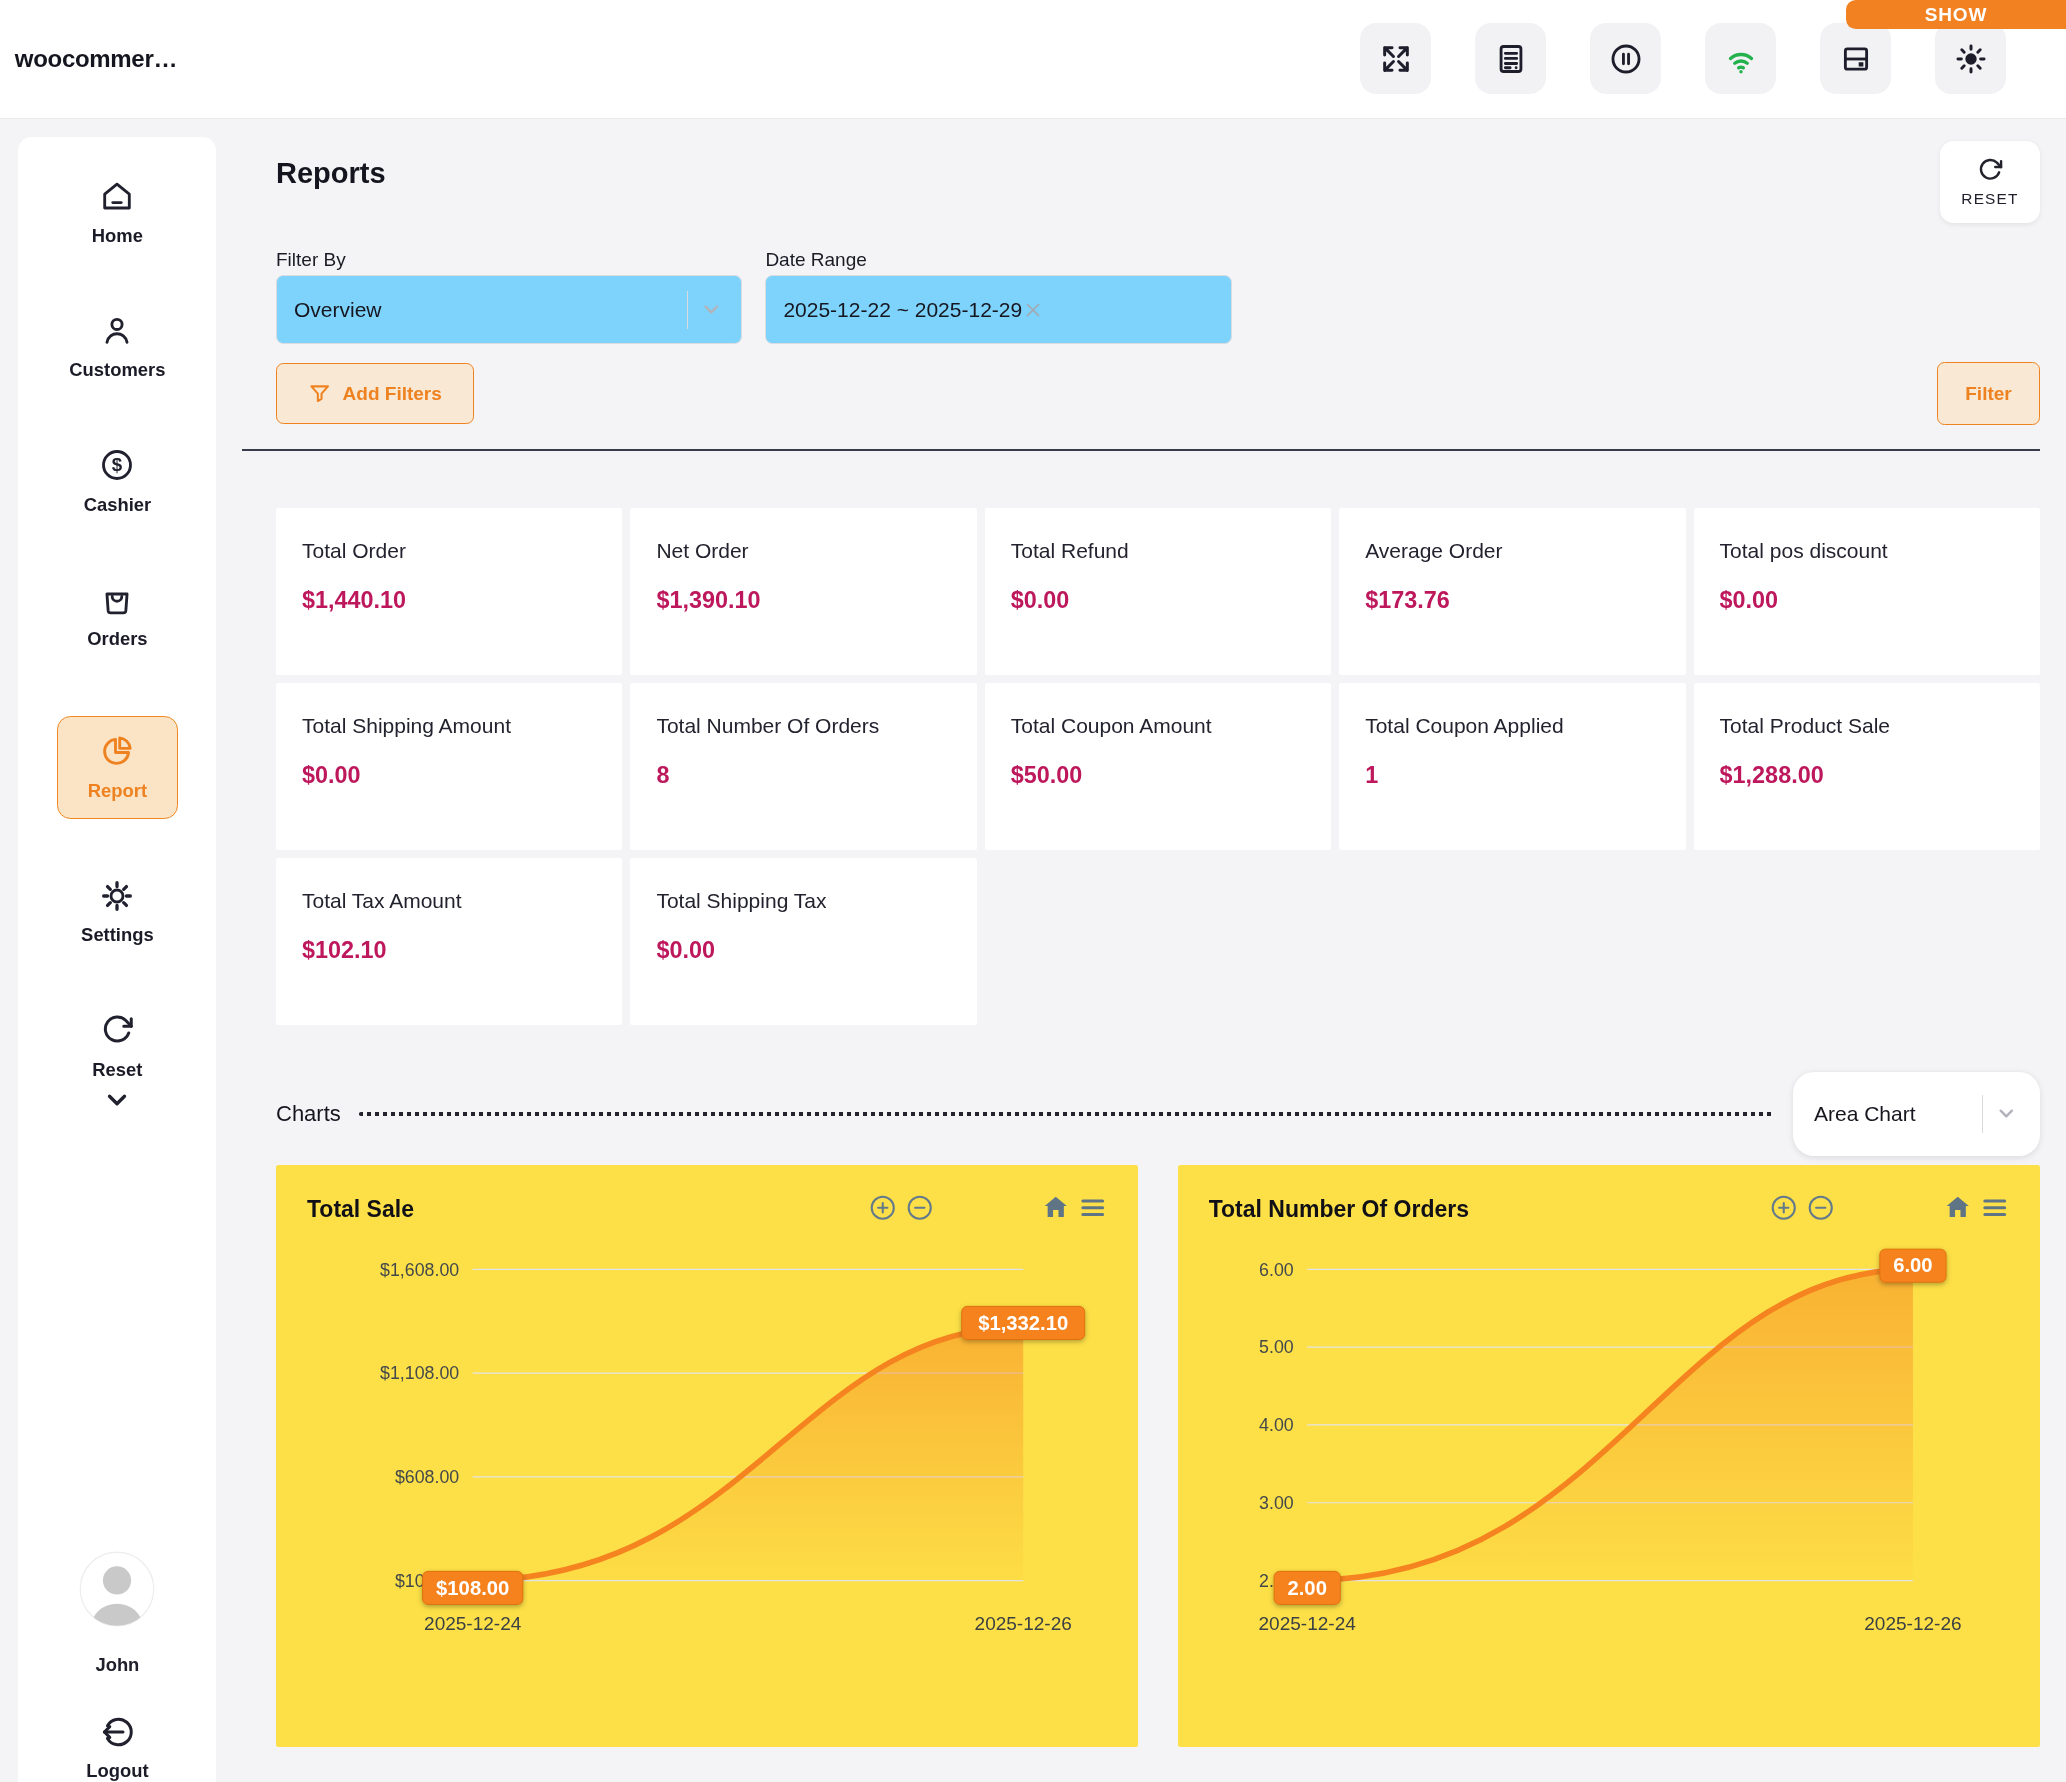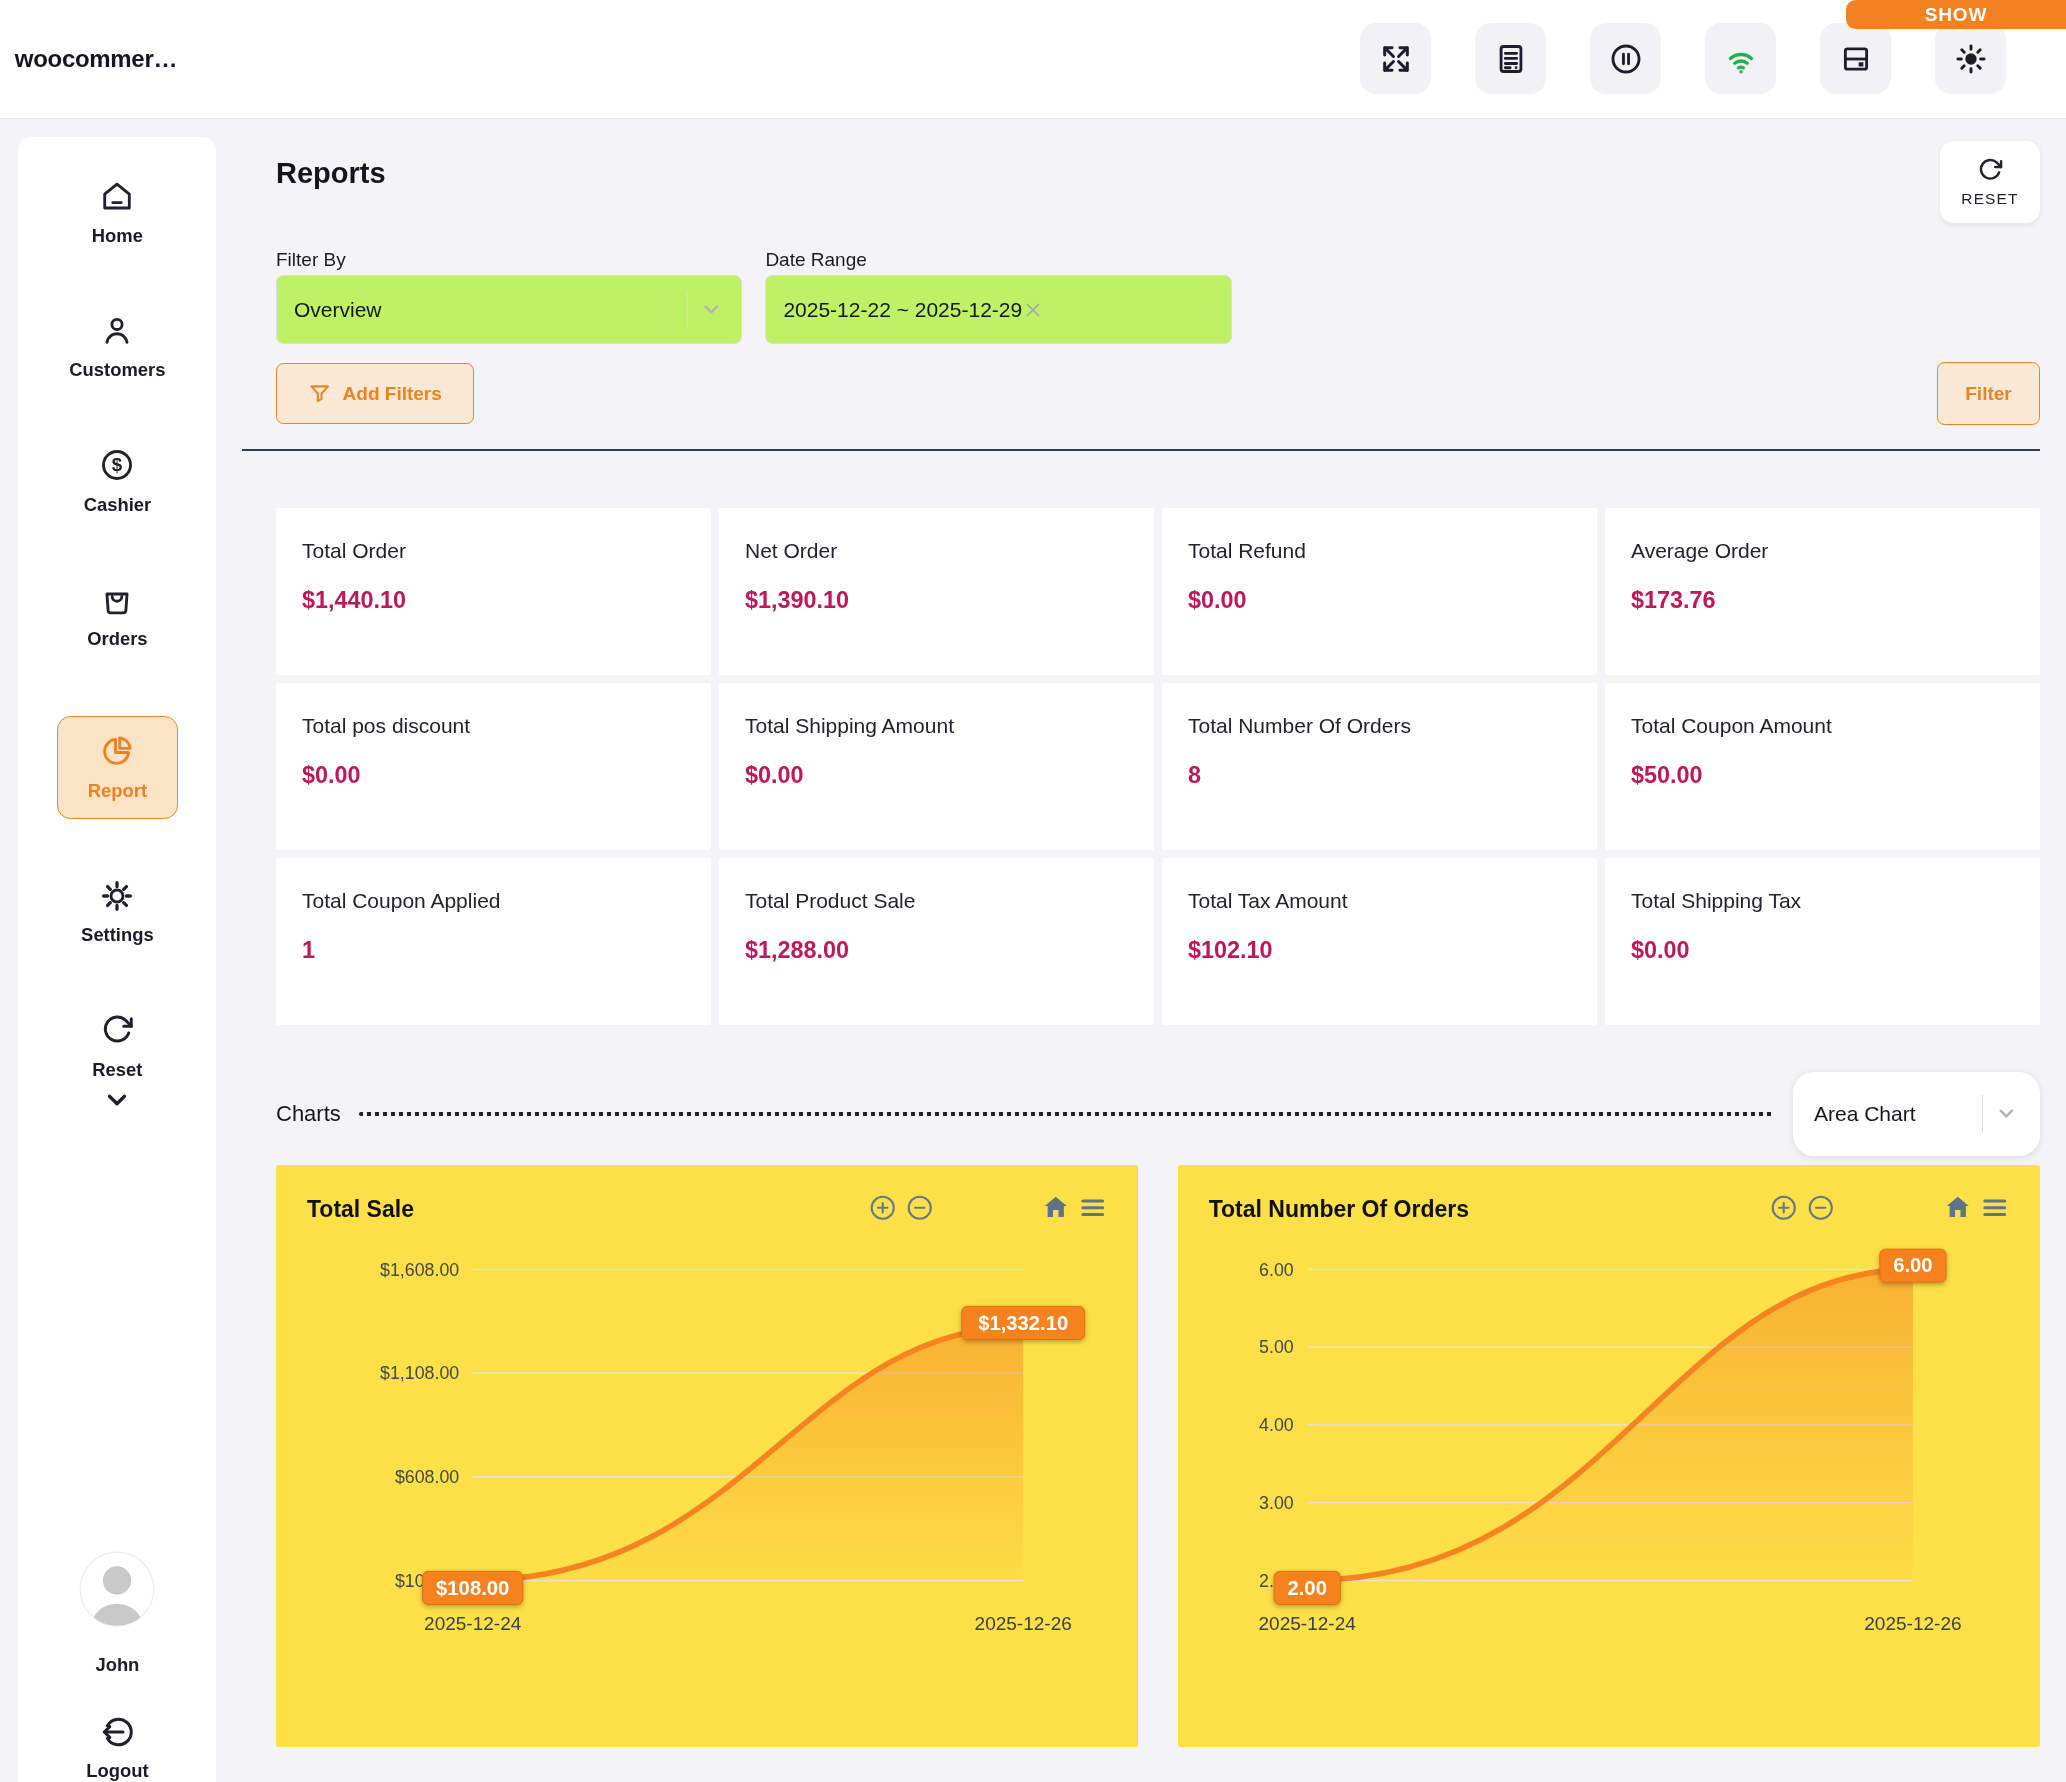--- a/index.html
+++ b/index.html
@@ -75,21 +75,21 @@
     width:100px; height:82px; background:#fff; border:none; border-radius:13.5px;
     display:flex; flex-direction:column; align-items:center; justify-content:center; gap:6.1px;
     box-shadow:0 1.2px 4.9px rgba(20,20,40,0.07); cursor:pointer;
   }
   .reset-btn svg { width:28px; height:28px; }
   .reset-btn span { font-size:15.4px; letter-spacing:1.2px; color:#20202c; font-weight:500; }
 
   .fields-row { display:flex; gap:23.4px; margin-top:26px; }
   .field-label { display:block; font-size:19px; color:#1b1b26; margin-bottom:4px; font-weight:500; }
   .select {
-    background:#bef264; border:1.2px solid #dcdce0; border-radius:7.4px;
+    background:#7dd3fc; border:1.2px solid #dcdce0; border-radius:7.4px;
     display:flex; align-items:center; padding:0 17px; cursor:pointer;
   }
   .filter-select { width:466px; height:69px; }
   .date-select  { width:467px; height:69px; }
   .select-value { font-size:21px; color:#16161f; }
   .select-spacer { margin-left:auto; }
   .select-divider { width:1.2px; height:38px; background:#d9d9de; margin:0 11px 0 0; }
   .chev { width:24.6px; height:24.6px; }
   .x-icon { width:22px; height:22px; margin-left:auto; }
 
@@ -101,21 +101,21 @@
   }
   .add-filters-btn { width:198px; height:61px; font-size:19px; }
   .add-filters-btn svg { width:23.4px; height:23.4px; }
   .filter-btn { width:103px; height:63px; font-size:19px; }
 
   .hr-dark { height:1.8px; background:#363c4a; margin-top:23.4px; margin-left:-34px; }
 
   
   .stat-grid {
     margin-top:57px;
-    display:grid; grid-template-columns:repeat(4, 1fr); gap:8px;
+    display:grid; grid-template-columns:repeat(5, 1fr); gap:8px;
   }
   .stat-card {
     background:#fff; border-radius:2.5px; padding:27px 26px 28px;
     min-height:167px;
   }
   .stat-label { font-size:21px; line-height:1.56; color:#23232f; font-weight:500; }
   .stat-value { font-size:23.4px; font-weight:800; color:#be185d; margin-top:20px; }
 
   
   .charts-head { display:flex; align-items:center; margin-top:47px; }

